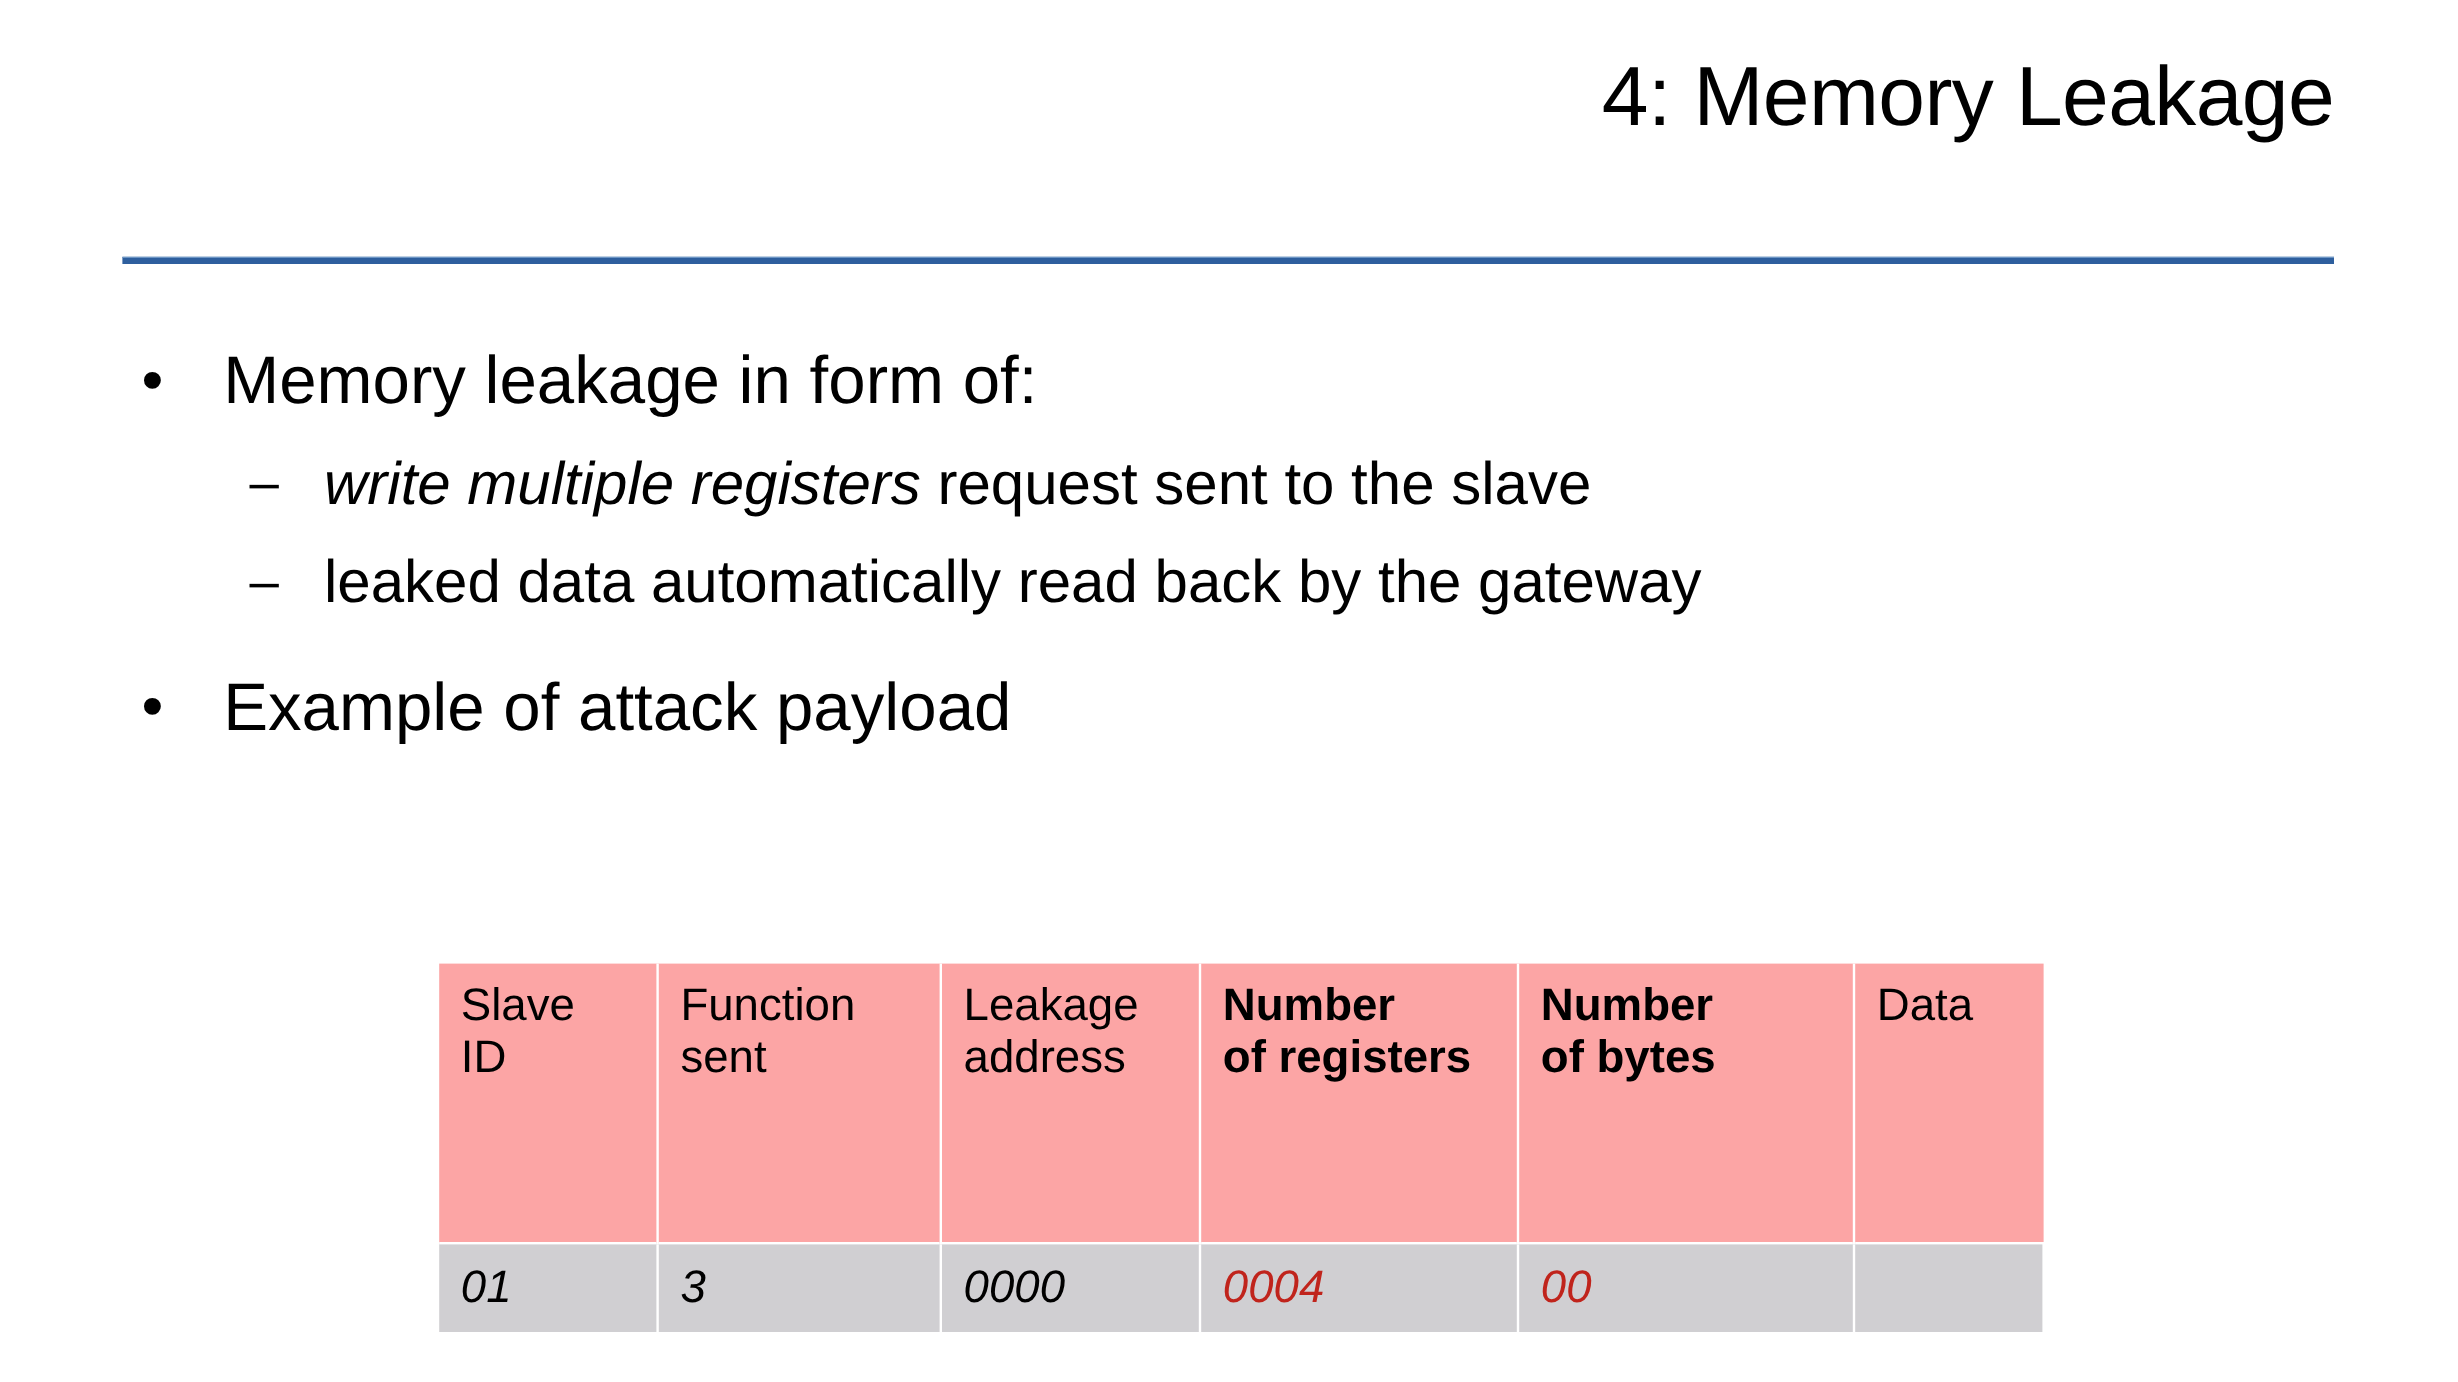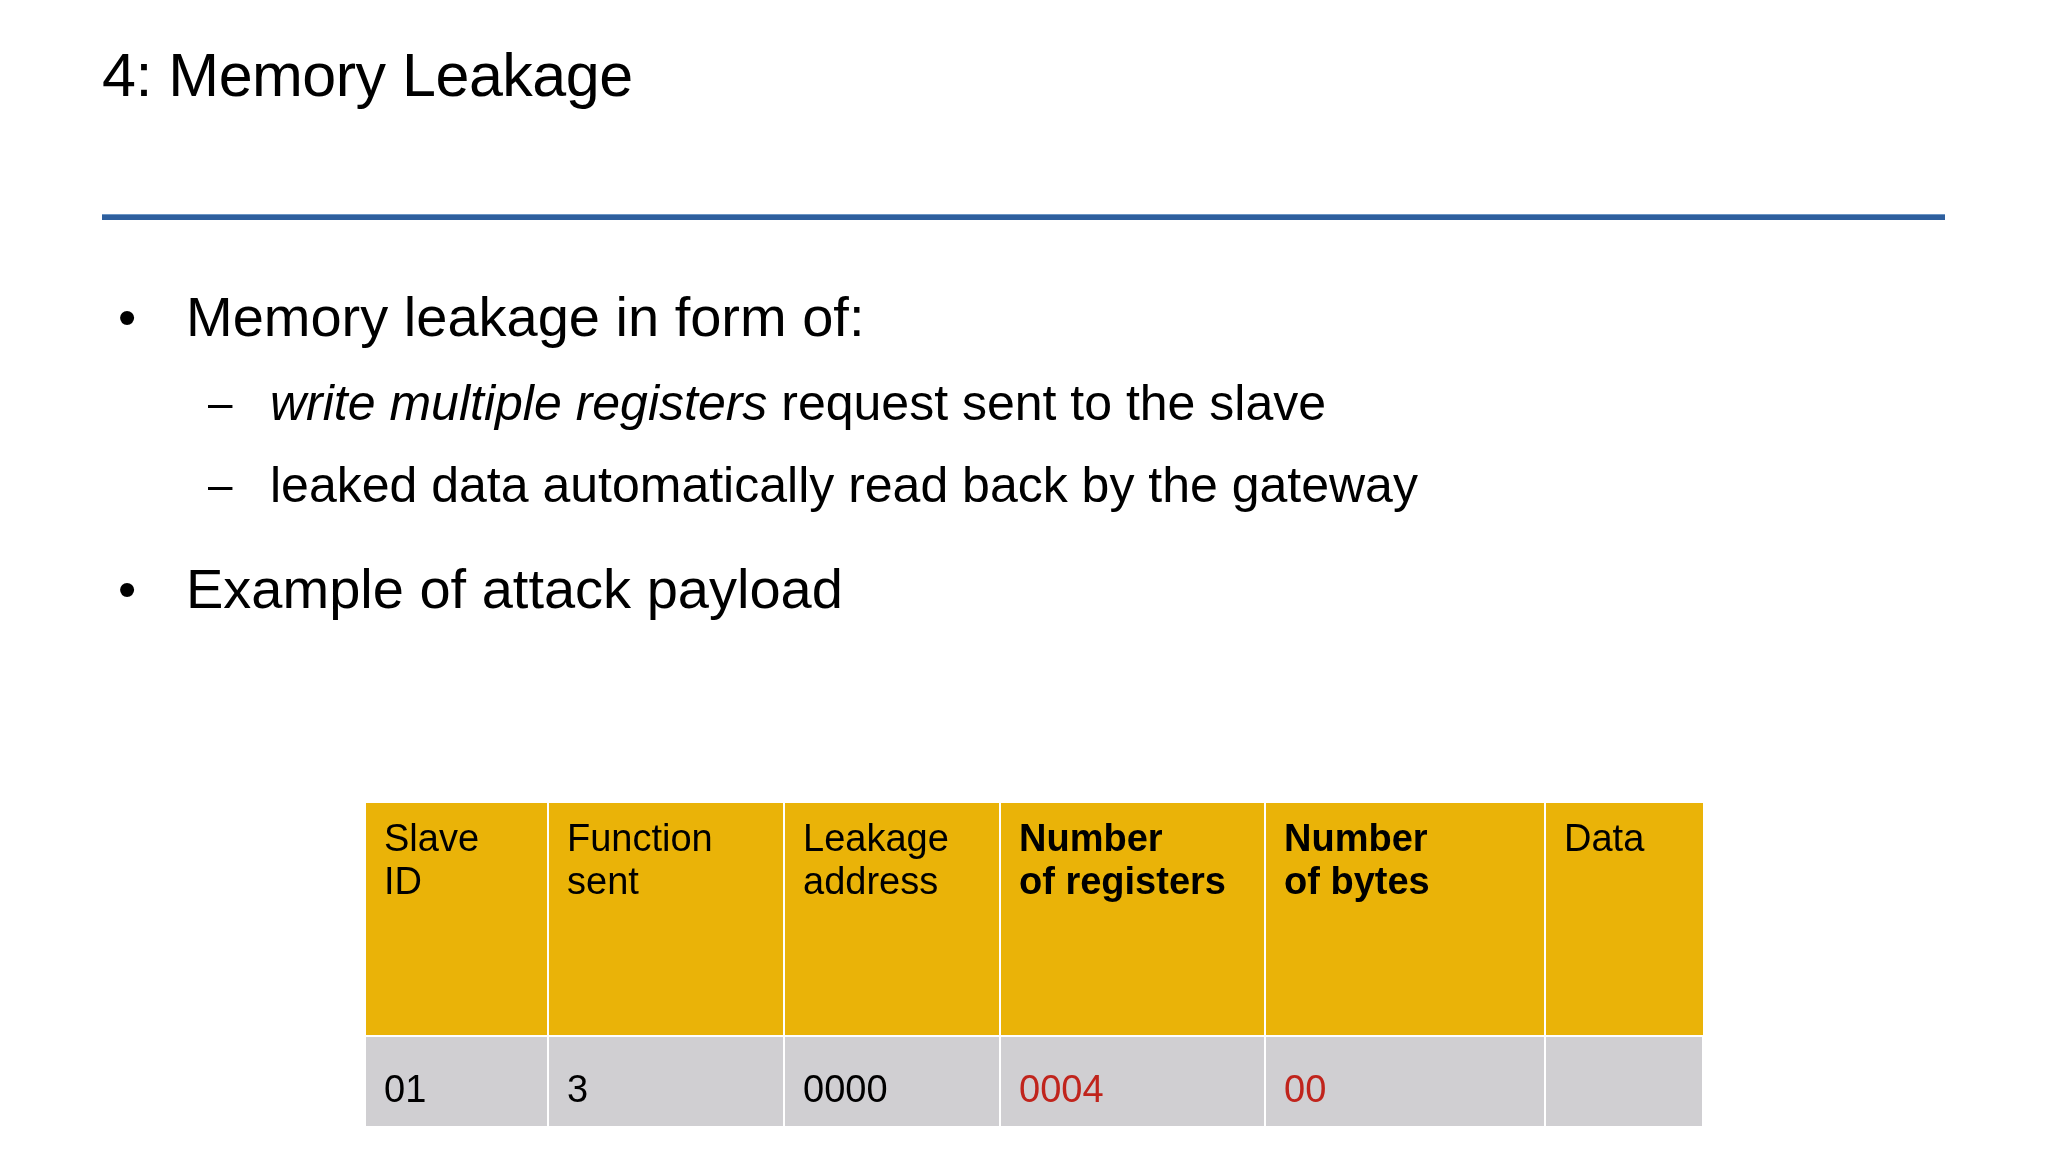--- a/index.html
+++ b/index.html
@@ -15,22 +15,22 @@
     overflow: hidden;
     position: relative;
   }
 
   
   .slide-title {
     position: absolute;
     left: 102px;
     top: 42px;
     width: 1843px;
-    text-align: left;
-    font-size: 61px;
+    text-align: right;
+    font-size: 70px;
     line-height: 1.1;
     font-weight: 400;
     letter-spacing: -0.5px;
     white-space: nowrap;
   }
 
   .title-rule {
     position: absolute;
     left: 102px;
     top: 214px;
@@ -105,29 +105,30 @@
     vertical-align: top;
     padding: 14px 0 0 18px;
     border-right: 2px solid #ffffff;
     font-size: 38px;
     line-height: 1.13;
   }
   .payload-table td:last-child {
     border-right: none;
   }
   .payload-table tr.head-row td {
-    background: #eab308;
+    background: #fca5a5;
     height: 218px;
   }
   .payload-table tr.body-row td {
     background: #d0cfd2;
     height: 73px;
-    padding-top: 16px;
+    padding-top: 0;
     vertical-align: middle;
     border-top: 2px solid #ffffff;
+    font-style: italic;
   }
   .payload-table td.bold-head {
     font-weight: bold;
   }
   .cell-red {
     color: #c0241c;
   }
   .hdr-line2 { display: block; }
 
   .col-1 { width: 182px; }

